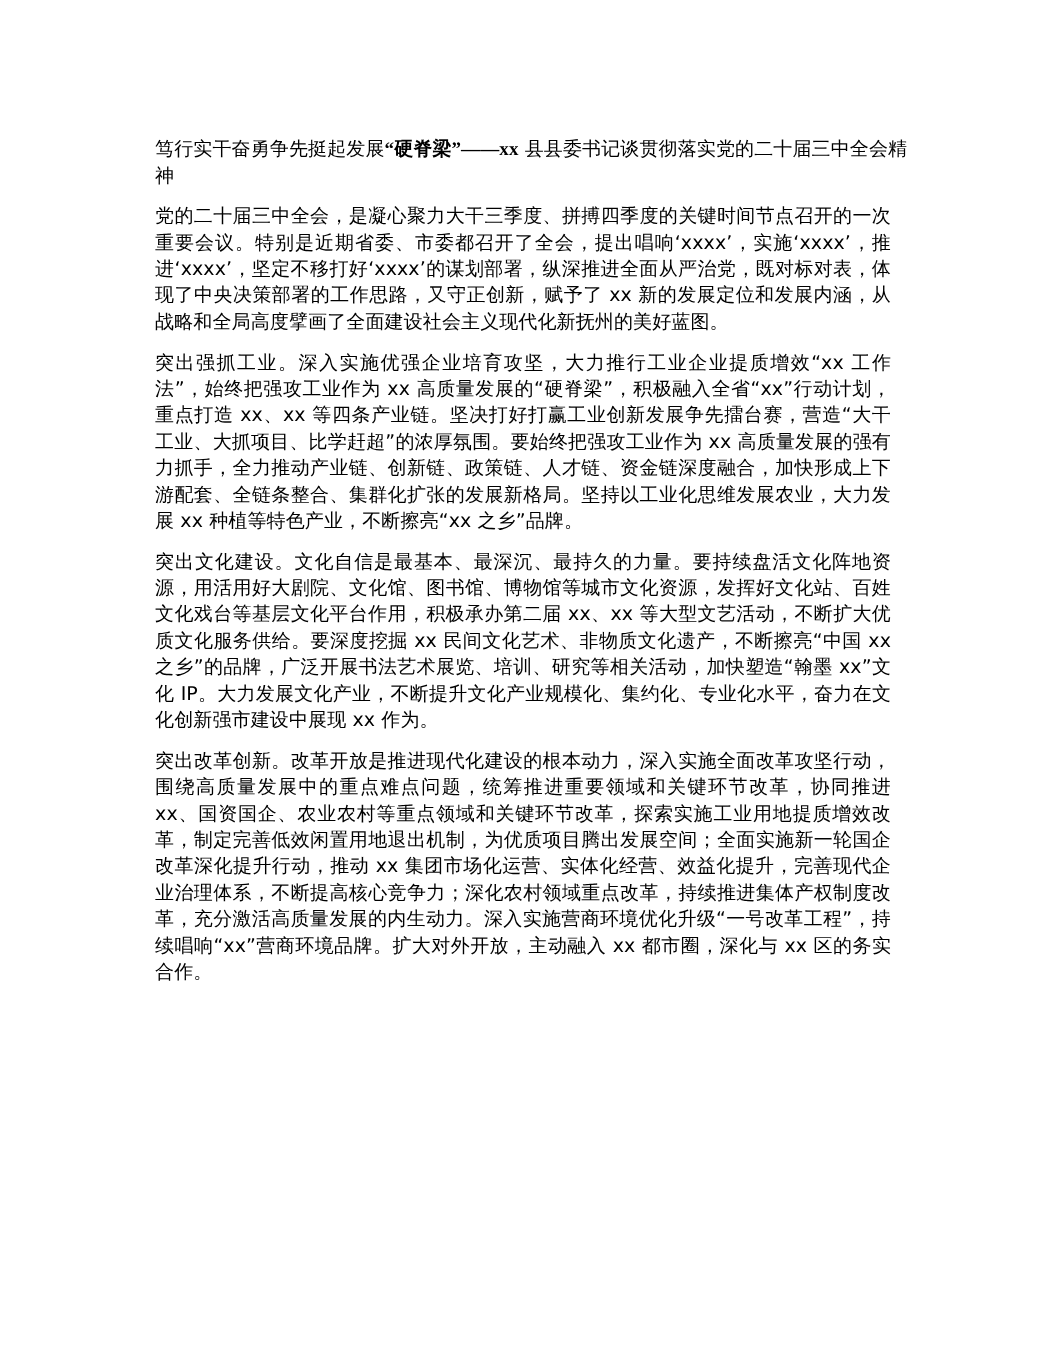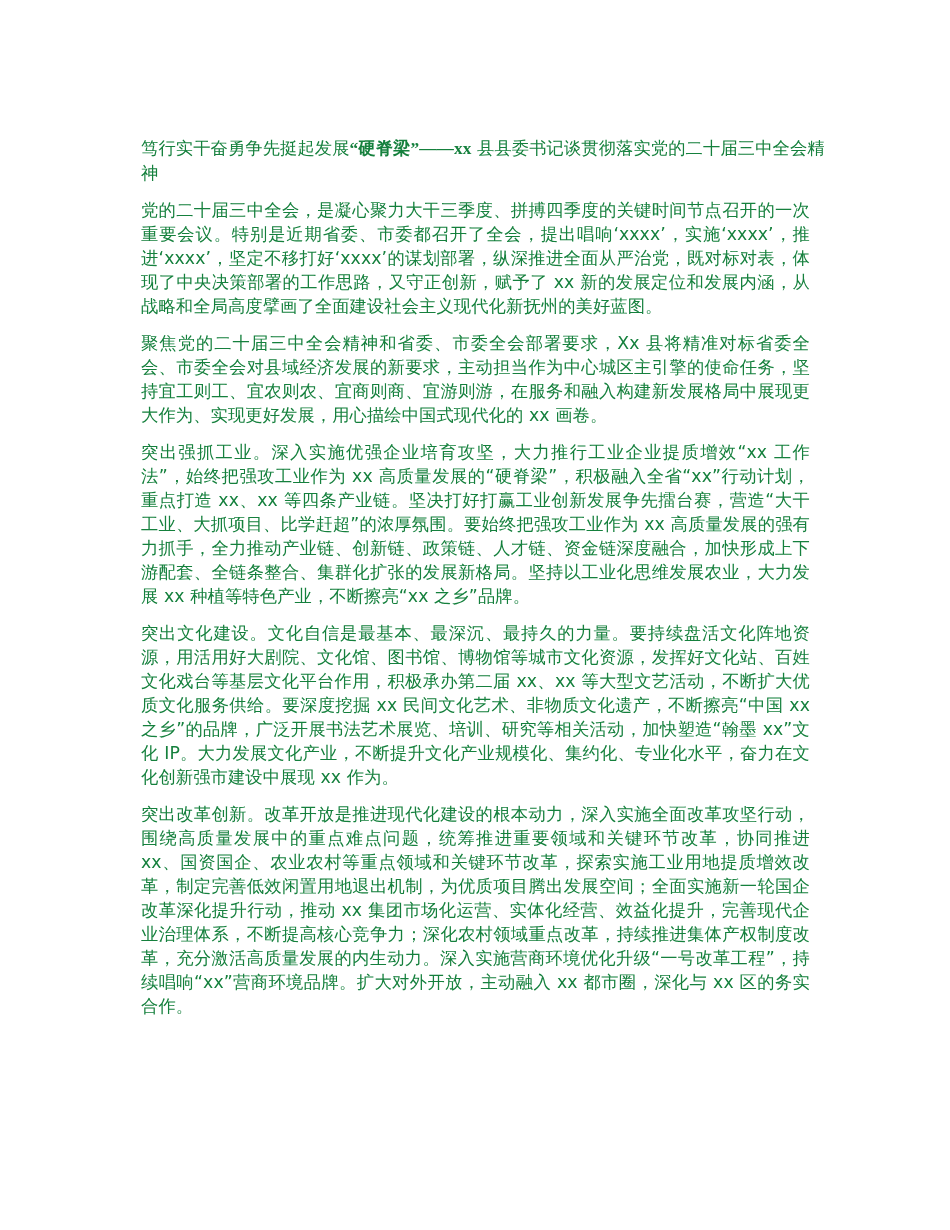--- a/index.html
+++ b/index.html
@@ -1,29 +1,28 @@
 <!DOCTYPE html>
 <html><head>
 <meta charset="utf-8">
 <style>
   html, body { margin: 0; padding: 0; background: #ffffff; }
   body { width: 950px; height: 1230px; position: relative; overflow: hidden; }
   .page {
-    position: absolute; left: 141px; top: 136px; width: 685px;
+    position: absolute; left: 141px; top: 124px; width: 685px;
     font-family: "DejaVu Sans", "Liberation Sans", sans-serif;
-    font-size: 17.3px; line-height: 24px; color: #15803d;
+    font-size: 17.3px; line-height: 24px; color: #000000;
     letter-spacing: 0.1px;
   }
   .title { margin: 0 0 13px 0; font-weight: normal; font-size: 17.3px; line-height: 24px; }
   .title .bold { font-weight: bold; font-family: "Liberation Serif", "DejaVu Serif", serif; }
   p { margin: 0 16px 13px 0; text-align: justify; }
 </style>
 </head>
 <body>
 
 <div class="page">
   <div class="title"><span>笃行实干奋勇争先挺起发展</span><span class="bold">“硬脊梁”——xx</span><span> 县县委书记谈贯彻落实党的二十届三中全会精神</span></div>
   <p>党的二十届三中全会，是凝心聚力大干三季度、拼搏四季度的关键时间节点召开的一次重要会议。特别是近期省委、市委都召开了全会，提出唱响‘xxxx’，实施‘xxxx’，推进‘xxxx’，坚定不移打好‘xxxx’的谋划部署，纵深推进全面从严治党，既对标对表，体现了中央决策部署的工作思路，又守正创新，赋予了 xx 新的发展定位和发展内涵，从战略和全局高度擘画了全面建设社会主义现代化新抚州的美好蓝图。</p>
-  <p>聚焦党的二十届三中全会精神和省委、市委全会部署要求，Xx 县将精准对标省委全会、市委全会对县域经济发展的新要求，主动担当作为中心城区主引擎的使命任务，坚持宜工则工、宜农则农、宜商则商、宜游则游，在服务和融入构建新发展格局中展现更大作为、实现更好发展，用心描绘中国式现代化的 xx 画卷。</p>
   <p>突出强抓工业。深入实施优强企业培育攻坚，大力推行工业企业提质增效“xx 工作法”，始终把强攻工业作为 xx 高质量发展的“硬脊梁”，积极融入全省“xx”行动计划，重点打造 xx、xx 等四条产业链。坚决打好打赢工业创新发展争先擂台赛，营造“大干工业、大抓项目、比学赶超”的浓厚氛围。要始终把强攻工业作为 xx 高质量发展的强有力抓手，全力推动产业链、创新链、政策链、人才链、资金链深度融合，加快形成上下游配套、全链条整合、集群化扩张的发展新格局。坚持以工业化思维发展农业，大力发展 xx 种植等特色产业，不断擦亮“xx 之乡”品牌。</p>
   <p>突出文化建设。文化自信是最基本、最深沉、最持久的力量。要持续盘活文化阵地资源，用活用好大剧院、文化馆、图书馆、博物馆等城市文化资源，发挥好文化站、百姓文化戏台等基层文化平台作用，积极承办第二届 xx、xx 等大型文艺活动，不断扩大优质文化服务供给。要深度挖掘 xx 民间文化艺术、非物质文化遗产，不断擦亮“中国 xx 之乡”的品牌，广泛开展书法艺术展览、培训、研究等相关活动，加快塑造“翰墨 xx”文化 IP。大力发展文化产业，不断提升文化产业规模化、集约化、专业化水平，奋力在文化创新强市建设中展现 xx 作为。</p>
   <p>突出改革创新。改革开放是推进现代化建设的根本动力，深入实施全面改革攻坚行动，围绕高质量发展中的重点难点问题，统筹推进重要领域和关键环节改革，协同推进 xx、国资国企、农业农村等重点领域和关键环节改革，探索实施工业用地提质增效改革，制定完善低效闲置用地退出机制，为优质项目腾出发展空间；全面实施新一轮国企改革深化提升行动，推动 xx 集团市场化运营、实体化经营、效益化提升，完善现代企业治理体系，不断提高核心竞争力；深化农村领域重点改革，持续推进集体产权制度改革，充分激活高质量发展的内生动力。深入实施营商环境优化升级“一号改革工程”，持续唱响“xx”营商环境品牌。扩大对外开放，主动融入 xx 都市圈，深化与 xx 区的务实合作。</p>
 </div>
 
 </body></html>

